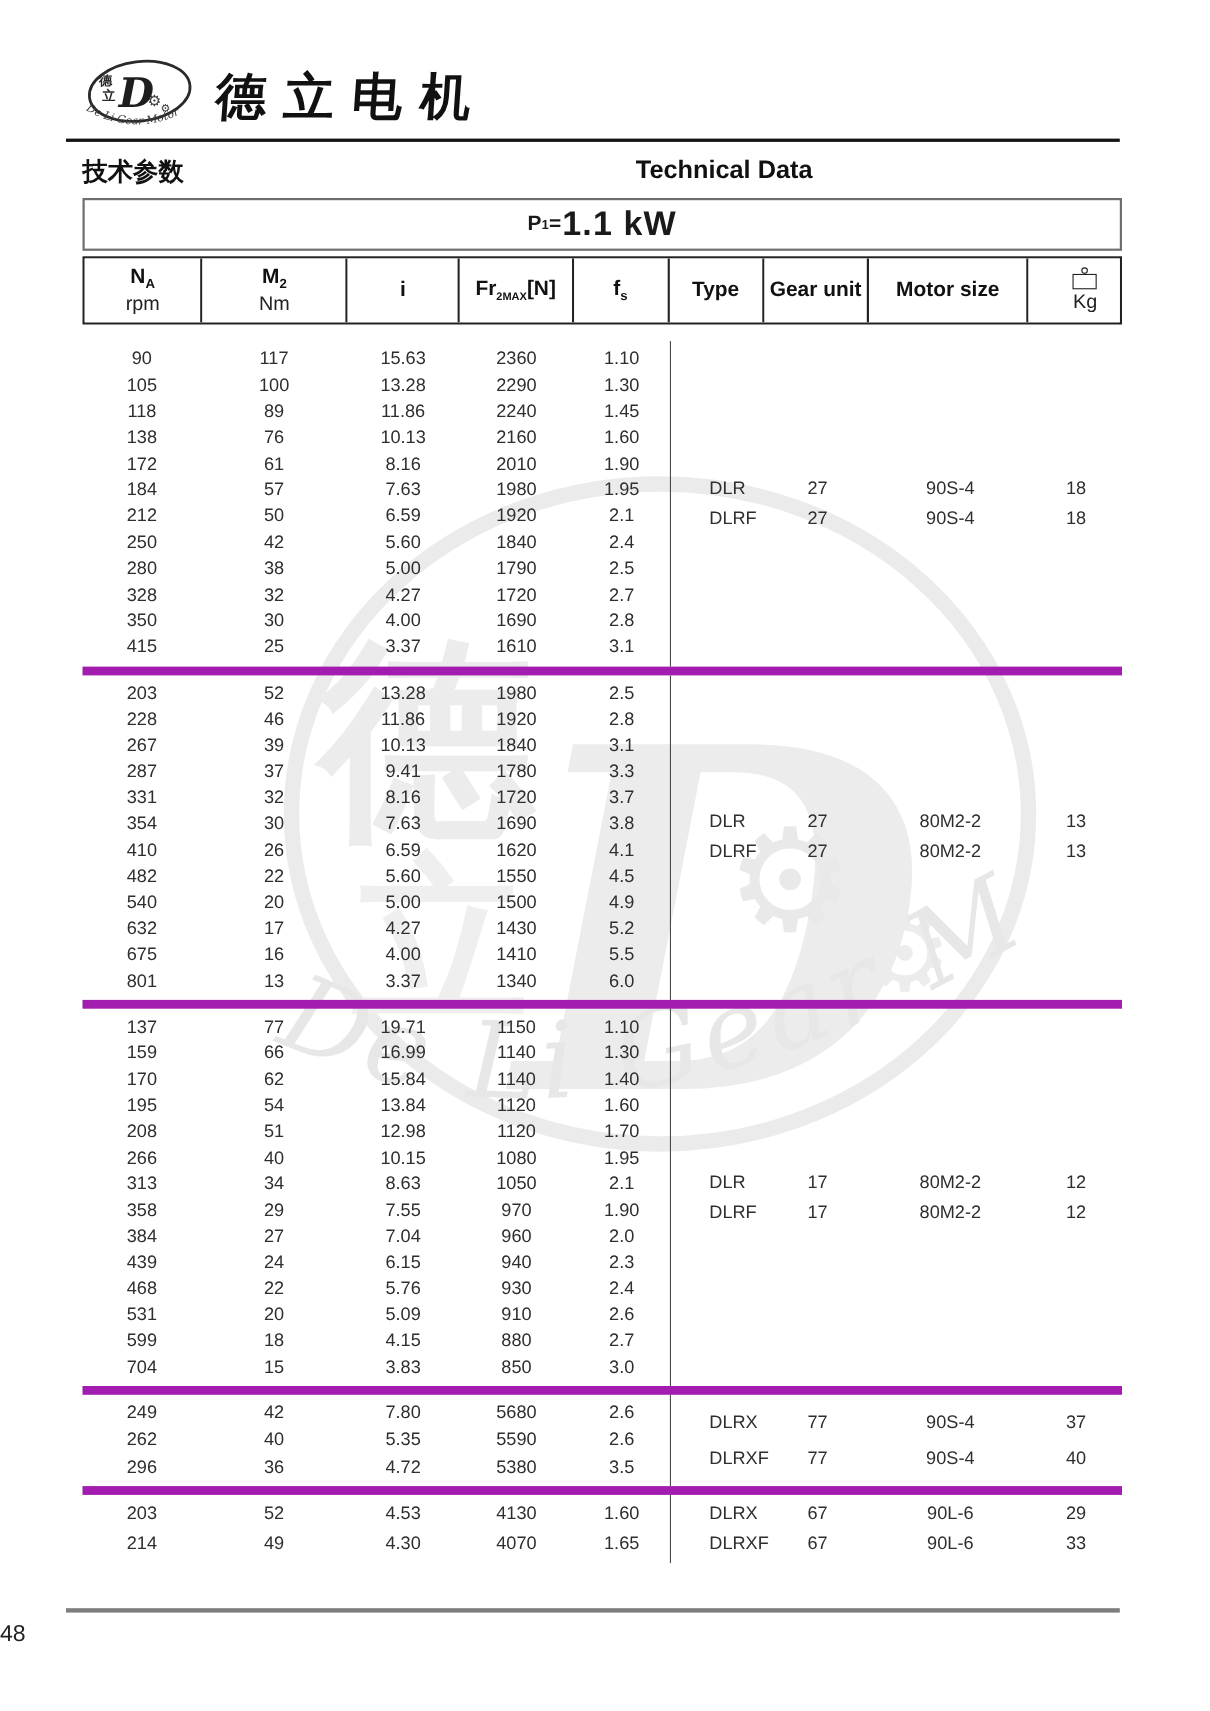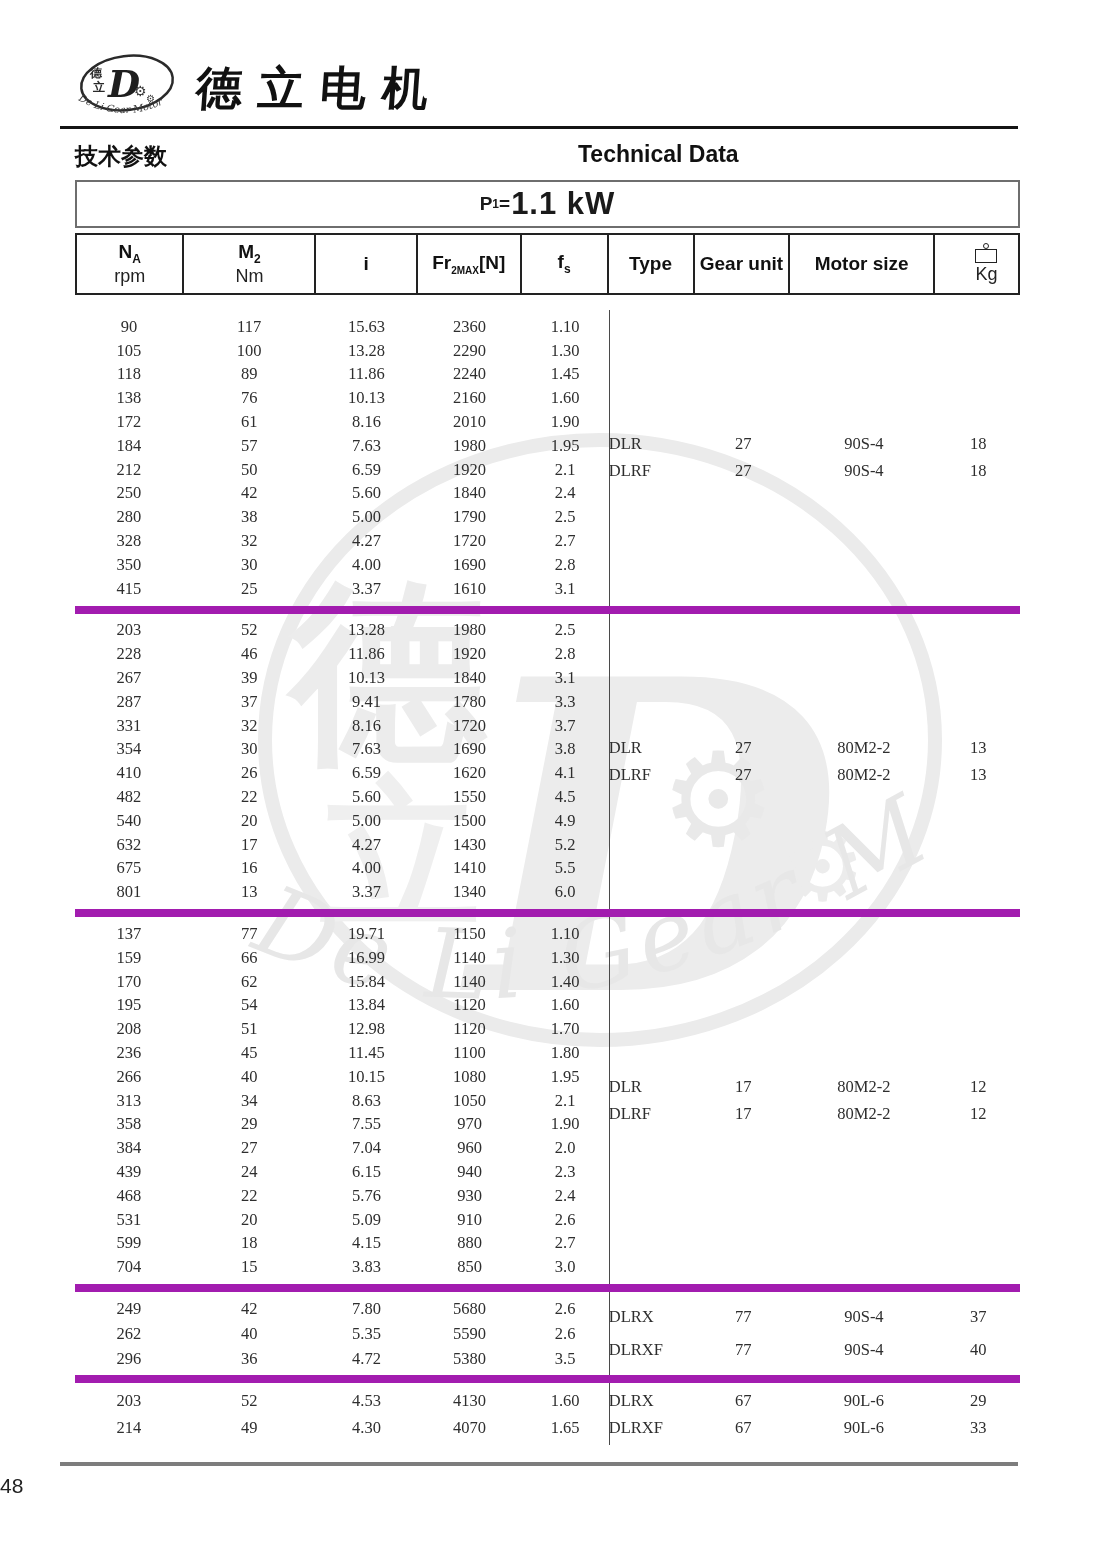--- a/index.html
+++ b/index.html
@@ -52,21 +52,21 @@
   .th .hmain { font-weight:bold; font-size:19px; color:#111; }
   .th .hmain sub { font-size:12px; font-weight:bold; }
   .th .hmain sub.tiny { font-size:10px; }
   .th .hunit { font-size:18px; color:#222; }
   .kg-icon { width:24px; height:20px; position:relative; margin-bottom:1px; }
   .kg-icon .knob { position:absolute; left:50%; top:0; width:6px; height:6px; border:1.5px solid #222; border-radius:50%; transform:translateX(-50%); }
   .kg-icon .block { position:absolute; left:1px; right:1px; top:6px; bottom:0; border:1.8px solid #222; }
 
   
   .tbody { position:absolute; left:75px; top:310px; width:945px; }
-  .table-block { display:flex; position:relative;font-family:Liberation Serif, serif; }
+  .table-block { display:flex; position:relative; }
   .table-block + .table-block { border-top:8px solid #a21caf; }
   .table-block::after { content:''; position:absolute; left:56.49%; top:0; bottom:0; width:1.5px; background:#4a4a4a; }
 
   .block-left  { width:56.49%; padding:5px 0; }
   .block-right { width:43.51%; display:flex; flex-direction:column; justify-content:center; }
 
   .data-row {
     display:grid; grid-template-columns:20.22% 24.82% 19.12% 19.49% auto;
     height:23.8px; align-items:center;
   }
@@ -76,21 +76,21 @@
 
   .cell { text-align:center; font-size:16.5px; color:#2e2e2e; }
 
   .type-row {
     display:grid; grid-template-columns:21% 23.4% 35.3% auto;
     height:27px; align-items:center;
   }
   .b4 .type-row { height:33px; }
   .b5 .type-row { height:27px; }
   .tcell { text-align:center; font-size:16.5px; color:#2e2e2e; }
-  .tcell.type { text-align:left; }
+  .tcell.type { text-align:left; padding-left:36px; }
 
   
   .footer-rule { position:absolute; left:60px; top:1462px; width:958px; height:4px; background:#7d7d7d; }
   .page-num { position:absolute; left:0; top:1474px; width:1100px; font-size:21px; color:#222; }
 
   svg text { user-select:none; }
 </style>
 </head>
 <body>
 
@@ -411,27 +411,20 @@
             <div class="cell">1.60</div>
           </div>
           <div class="data-row">
             <div class="cell">208</div>
             <div class="cell">51</div>
             <div class="cell">12.98</div>
             <div class="cell">1120</div>
             <div class="cell">1.70</div>
           </div>
           <div class="data-row">
-            <div class="cell">236</div>
-            <div class="cell">45</div>
-            <div class="cell">11.45</div>
-            <div class="cell">1100</div>
-            <div class="cell">1.80</div>
-          </div>
-          <div class="data-row">
             <div class="cell">266</div>
             <div class="cell">40</div>
             <div class="cell">10.15</div>
             <div class="cell">1080</div>
             <div class="cell">1.95</div>
           </div>
           <div class="data-row">
             <div class="cell">313</div>
             <div class="cell">34</div>
             <div class="cell">8.63</div>

